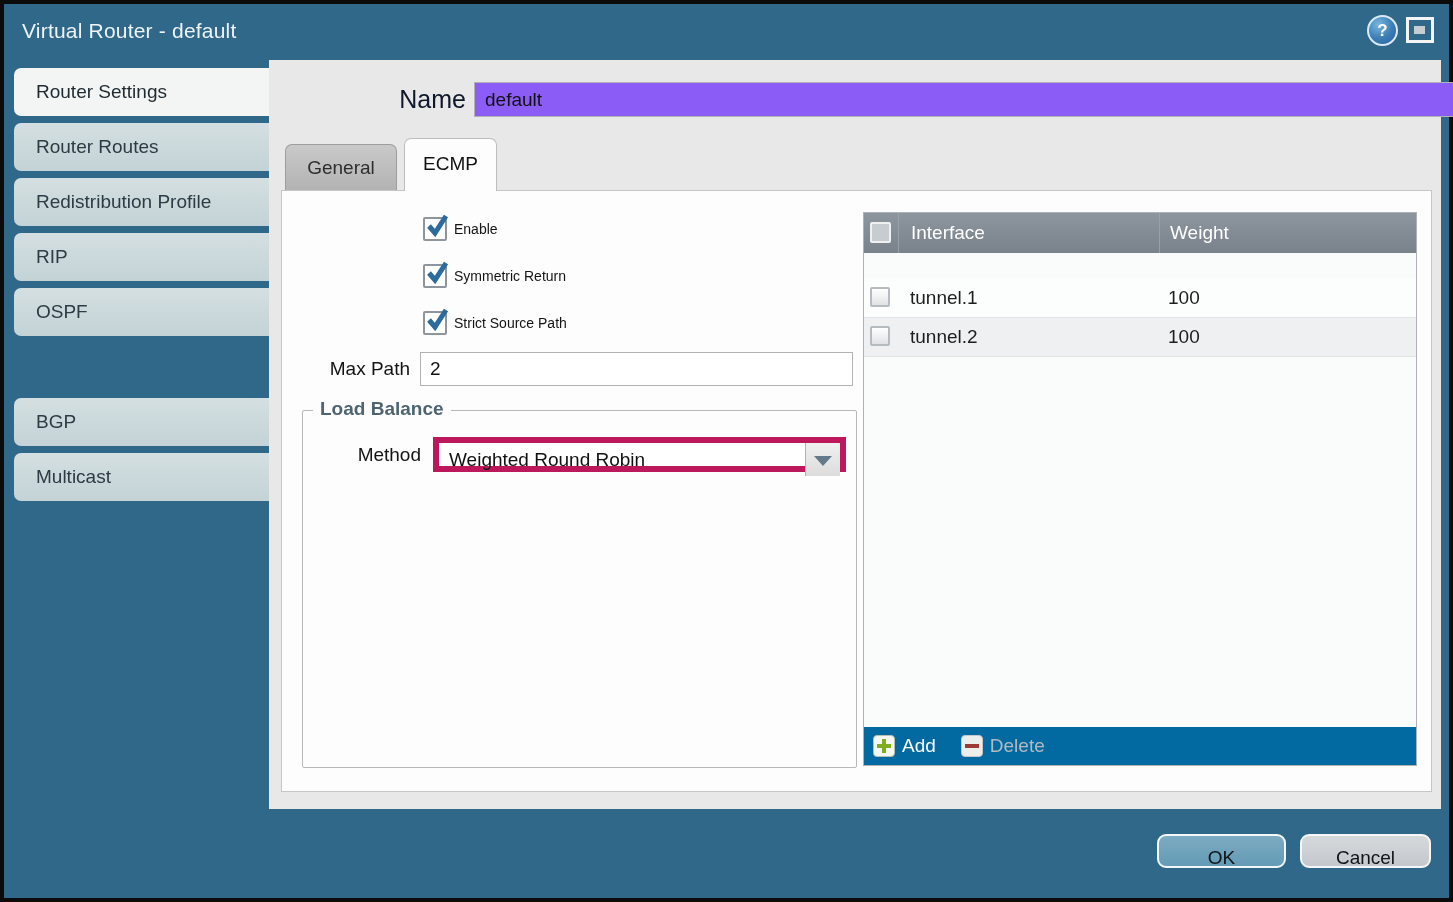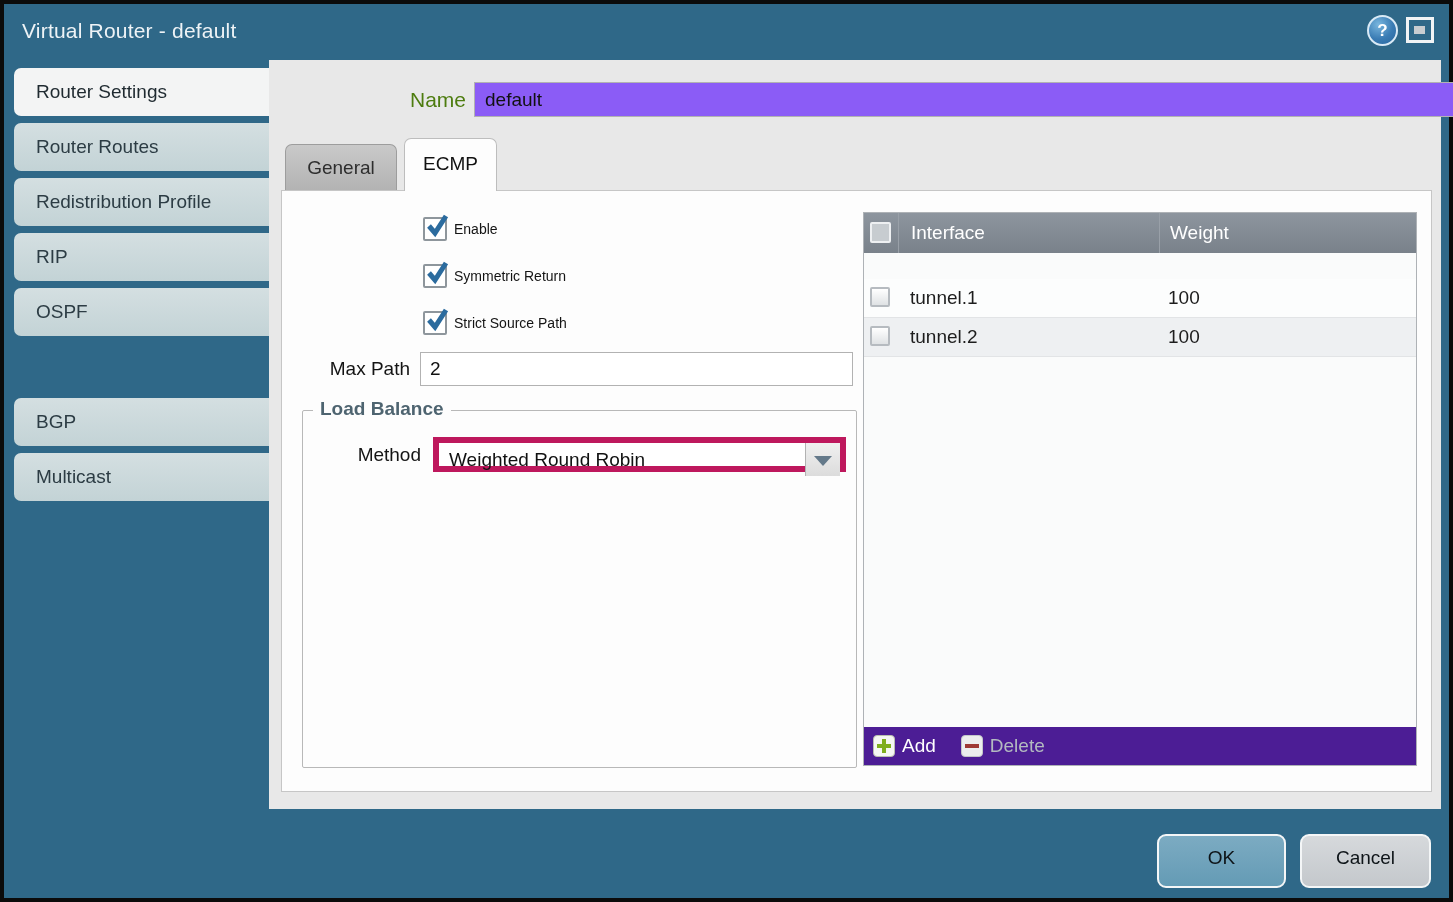--- a/index.html
+++ b/index.html
@@ -39,21 +39,21 @@
   .side-tab.active{
     background:#f3f4f4;color:#1f2a30;width:257px;
   }
   
   .content{
     position:absolute;left:265px;top:56px;width:1172px;height:749px;
     background:#e8e8e8;
   }
   .name-label{
     position:absolute;left:0;top:22px;width:197px;height:35px;line-height:35px;
-    text-align:right;font-size:21px;color:#4d7c0f;
+    text-align:right;font-size:25px;color:#0f172a;
   }
   .name-input{
     position:absolute;left:205px;top:22px;width:1150px;height:35px;
     box-sizing:border-box;border:1px solid #b2b2b2;background:#8b5cf6;
     font-family:"Liberation Sans",sans-serif;font-size:19px;color:#111;padding:0 10px;
   }
   
   .top-tab{
     position:absolute;box-sizing:border-box;text-align:center;
     font-size:19px;border-radius:7px 7px 0 0;cursor:pointer;
@@ -144,42 +144,42 @@
   .t-row{height:38px;flex:0 0 38px;display:flex;background:#fcfdfd;border-bottom:1px solid #e2e4e6;
     font-size:19px;color:#1d1d1d;cursor:pointer;}
   .t-row.alt{background:#eef0f2;}
   .t-row .c-iface,.t-row .c-weight{line-height:38px;}
   .row-checkbox{
     position:absolute;left:6px;top:8px;width:16px;height:16px;border-radius:2px;
     border:2px solid #b6bbc0;background:linear-gradient(#ffffff,#dfe2e4);cursor:pointer;
   }
   .t-filler{flex:1;background:#fafbfb;}
   .t-footer{
-    height:38px;flex:0 0 38px;background:#4c1d95;display:flex;align-items:center;
+    height:38px;flex:0 0 38px;background:#0369a1;display:flex;align-items:center;
     padding-left:9px;box-sizing:border-box;
   }
   .icon-plus,.icon-minus{
     position:relative;width:20px;height:20px;border-radius:4px;background:#f5f7f3;
     border:1px solid #b9c0ae;flex:0 0 auto;cursor:pointer;
   }
   .icon-plus::before,.icon-plus::after{
     content:"";position:absolute;background:#7fae1e;
   }
   .icon-plus::before{left:3px;top:8px;width:14px;height:4px;}
   .icon-plus::after{left:8px;top:3px;width:4px;height:14px;}
   .icon-minus{background:#eceeee;border-color:#c3c7c9;}
   .icon-minus::before{
     content:"";position:absolute;background:#9e3a34;left:3px;top:8px;width:14px;height:4px;
   }
   .t-add-label{font-size:19px;color:#fff;margin:0 0 0 7px;cursor:pointer;}
   .t-del-label{font-size:19px;color:#b3bac0;margin:0 0 0 7px;cursor:pointer;}
   .t-footer .icon-minus{margin-left:25px;}
   
   .btn{
-    position:absolute;top:830px;height:54px;border-radius:9px;border:2px solid #f4f6f7;
+    position:absolute;top:830px;height:34px;border-radius:9px;border:2px solid #f4f6f7;
     font-size:19px;color:#0e1418;text-align:center;line-height:43px;
     box-sizing:border-box;cursor:pointer;
   }
   .btn-ok{left:1153px;width:129px;background:linear-gradient(#7cabc2,#649bb5);}
   .btn-cancel{left:1296px;width:131px;background:linear-gradient(#d6d9dc,#c4c8cc);}
 </style>
 </head>
 <body>
 
 <div class="dialog">

